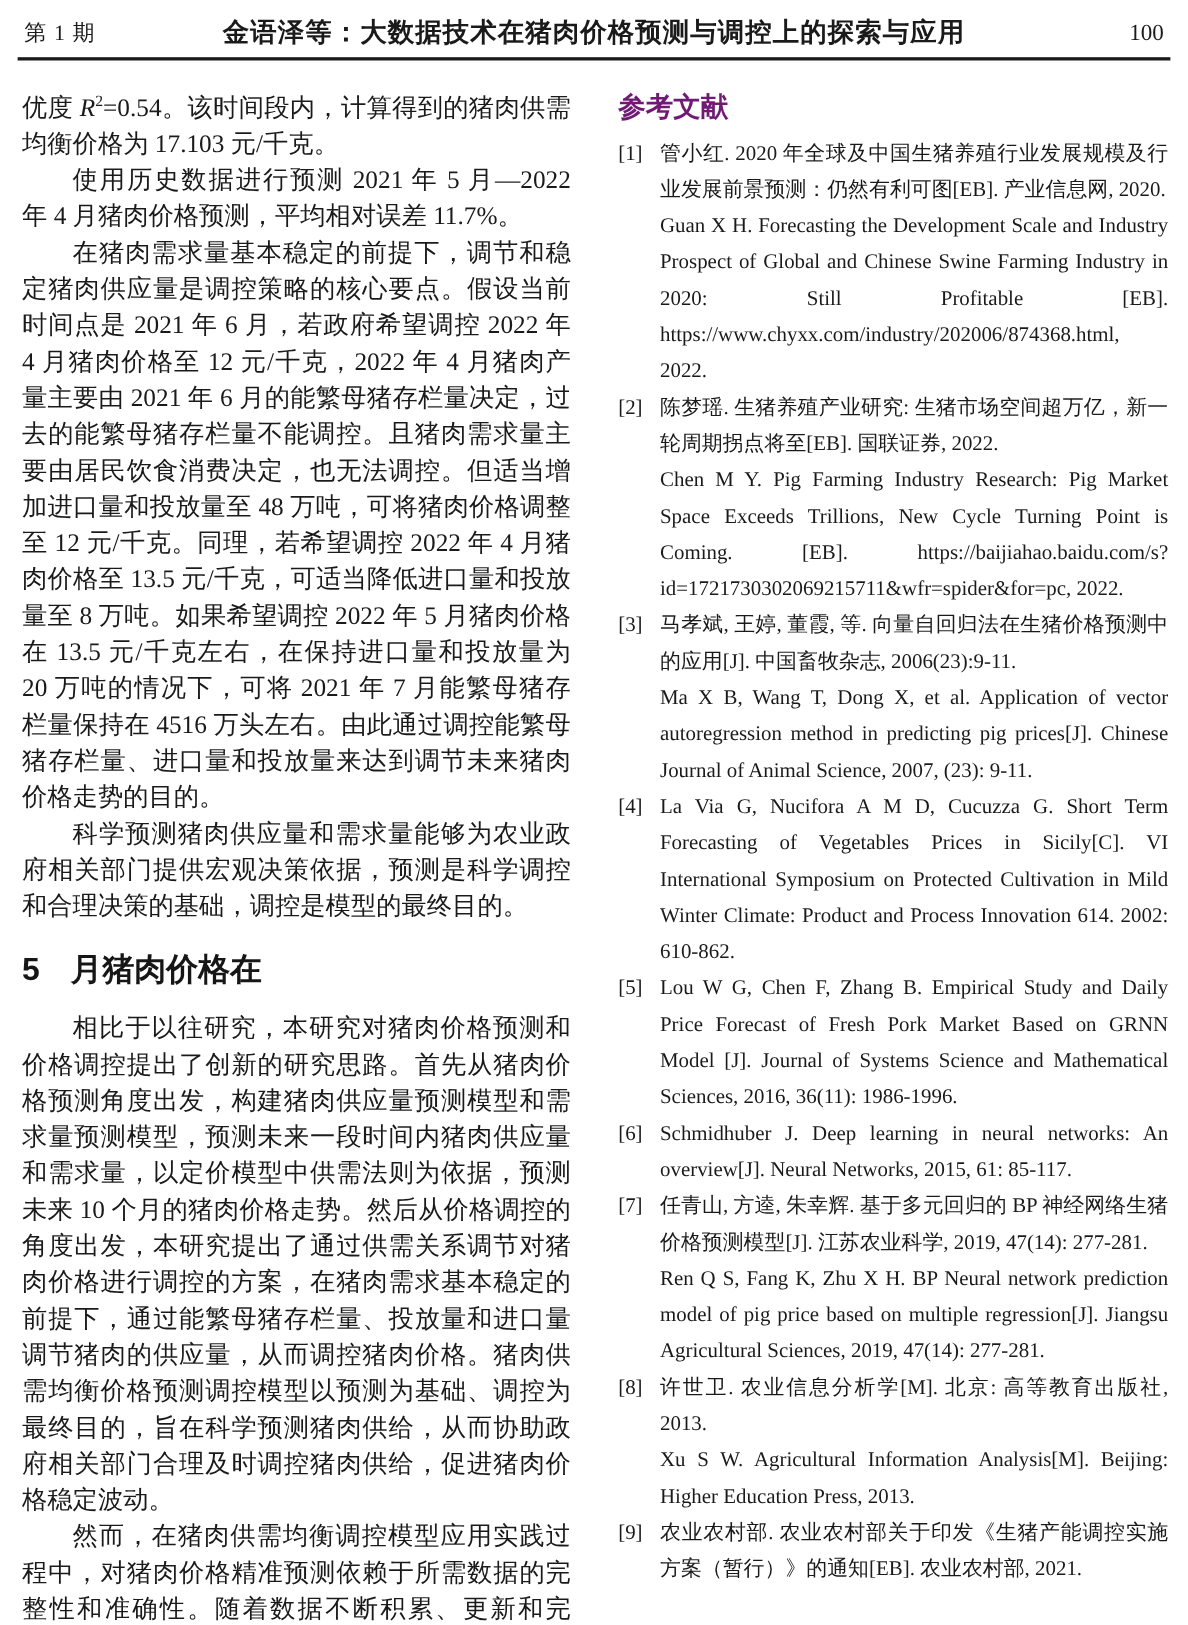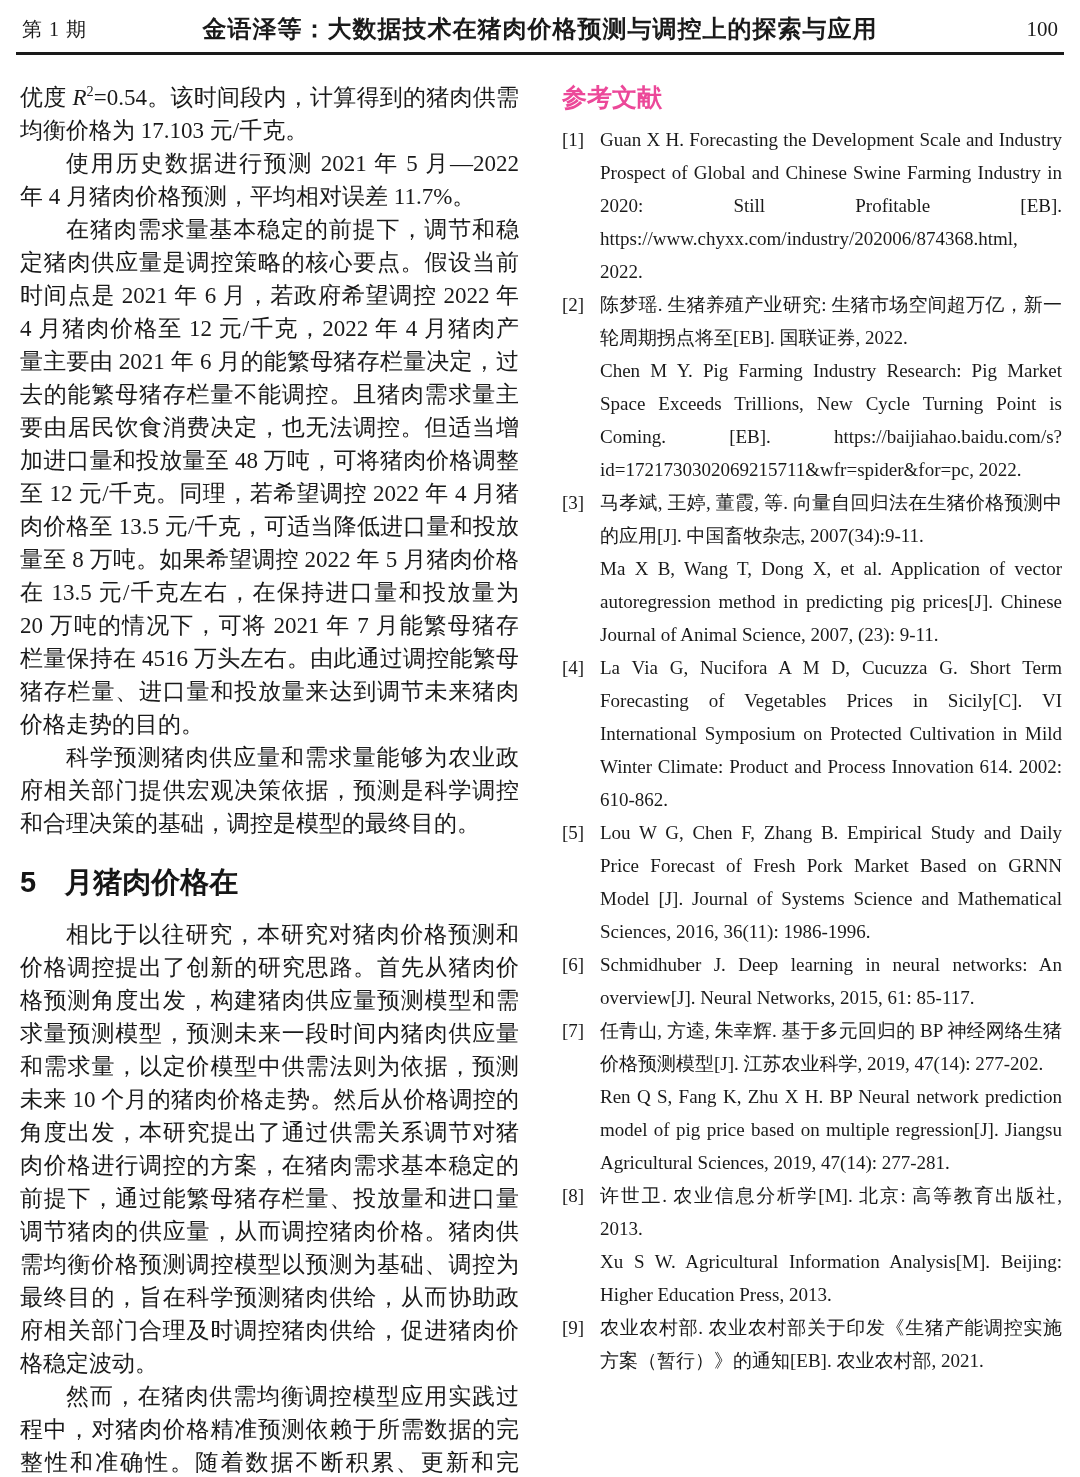--- a/index.html
+++ b/index.html
@@ -87,21 +87,21 @@
     width: 501px;
     font-size: 19px;
     line-height: 33px;
   }
   .ref-heading {
     margin: 0 0 10px 0;
     font-family: "Liberation Sans", sans-serif;
     font-weight: 700;
     font-size: 25px;
     line-height: 32px;
-    color: #ec4899;
+    color: #701a75;
   }
   .ref-item {
     position: relative;
     padding-left: 38px;
     text-align: justify;
   }
   .ref-label {
     position: absolute;
     left: 0;
     top: 0;
@@ -136,53 +136,54 @@
       </h2>
       <p>相比于以往研究，本研究对猪肉价格预测和价格调控提出了创新的研究思路。首先从猪肉价格预测角度出发，构建猪肉供应量预测模型和需求量预测模型，预测未来一段时间内猪肉供应量和需求量，以定价模型中供需法则为依据，预测未来 10 个月的猪肉价格走势。然后从价格调控的角度出发，本研究提出了通过供需关系调节对猪肉价格进行调控的方案，在猪肉需求基本稳定的前提下，通过能繁母猪存栏量、投放量和进口量调节猪肉的供应量，从而调控猪肉价格。猪肉供需均衡价格预测调控模型以预测为基础、调控为最终目的，旨在科学预测猪肉供给，从而协助政府相关部门合理及时调控猪肉供给，促进猪肉价格稳定波动。</p>
       <p>然而，在猪肉供需均衡调控模型应用实践过程中，对猪肉价格精准预测依赖于所需数据的完整性和准确性。随着数据不断积累、更新和完善，模型能够学习到更多数据，对未来价格的预测才能越来越精准。</p>
     </div>
 
     <div class="col-right">
       <h2 class="ref-heading">参考文献</h2>
 
       <div class="ref-item">
         <span class="ref-label">[1]</span>
+        <div class="ref-cn">管小红. 2020 年全球及中国生猪养殖行业发展规模及行业发展前景预测：仍然有利可图[EB]. 产业信息网, 2020.</div>
         <div class="ref-en">Guan X H. Forecasting the Development Scale and Industry Prospect of Global and Chinese Swine Farming Industry in 2020: Still Profitable [EB]. https://www.chyxx.com/industry/202006/874368.html, 2022.</div>
       </div>
 
       <div class="ref-item">
         <span class="ref-label">[2]</span>
         <div class="ref-cn">陈梦瑶. 生猪养殖产业研究: 生猪市场空间超万亿，新一轮周期拐点将至[EB]. 国联证券, 2022.</div>
         <div class="ref-en">Chen M Y. Pig Farming Industry Research: Pig Market Space Exceeds Trillions, New Cycle Turning Point is Coming. [EB]. https://baijiahao.baidu.com/s?id=1721730302069215711&amp;wfr=spider&amp;for=pc, 2022.</div>
       </div>
 
       <div class="ref-item">
         <span class="ref-label">[3]</span>
-        <div class="ref-cn">马孝斌, 王婷, 董霞, 等. 向量自回归法在生猪价格预测中的应用[J]. 中国畜牧杂志, 2007(34):9-11.</div>
+        <div class="ref-cn">马孝斌, 王婷, 董霞, 等. 向量自回归法在生猪价格预测中的应用[J]. 中国畜牧杂志, 2006(23):9-11.</div>
         <div class="ref-en">Ma X B, Wang T, Dong X, et al. Application of vector autoregression method in predicting pig prices[J]. Chinese Journal of Animal Science, 2007, (23): 9-11.</div>
       </div>
 
       <div class="ref-item">
         <span class="ref-label">[4]</span>
         <div class="ref-en">La Via G, Nucifora A M D, Cucuzza G. Short Term Forecasting of Vegetables Prices in Sicily[C]. VI International Symposium on Protected Cultivation in Mild Winter Climate: Product and Process Innovation 614. 2002: 610-862.</div>
       </div>
 
       <div class="ref-item">
         <span class="ref-label">[5]</span>
         <div class="ref-en">Lou W G, Chen F, Zhang B. Empirical Study and Daily Price Forecast of Fresh Pork Market Based on GRNN Model [J]. Journal of Systems Science and Mathematical Sciences, 2016, 36(11): 1986-1996.</div>
       </div>
 
       <div class="ref-item">
         <span class="ref-label">[6]</span>
         <div class="ref-en">Schmidhuber J. Deep learning in neural networks: An overview[J]. Neural Networks, 2015, 61: 85-117.</div>
       </div>
 
       <div class="ref-item">
         <span class="ref-label">[7]</span>
-        <div class="ref-cn">任青山, 方逵, 朱幸辉. 基于多元回归的 BP 神经网络生猪价格预测模型[J]. 江苏农业科学, 2019, 47(14): 277-202.</div>
+        <div class="ref-cn">任青山, 方逵, 朱幸辉. 基于多元回归的 BP 神经网络生猪价格预测模型[J]. 江苏农业科学, 2019, 47(14): 277-281.</div>
         <div class="ref-en">Ren Q S, Fang K, Zhu X H. BP Neural network prediction model of pig price based on multiple regression[J]. Jiangsu Agricultural Sciences, 2019, 47(14): 277-281.</div>
       </div>
 
       <div class="ref-item">
         <span class="ref-label">[8]</span>
         <div class="ref-cn">许世卫. 农业信息分析学[M]. 北京: 高等教育出版社, 2013.</div>
         <div class="ref-en">Xu S W. Agricultural Information Analysis[M]. Beijing: Higher Education Press, 2013.</div>
       </div>
 
       <div class="ref-item">

